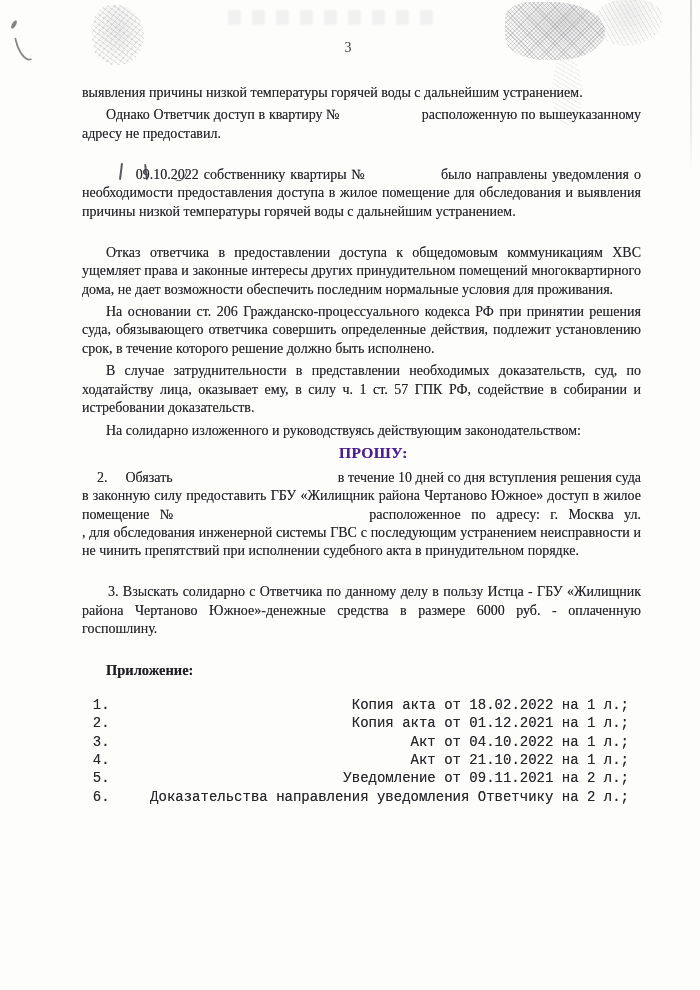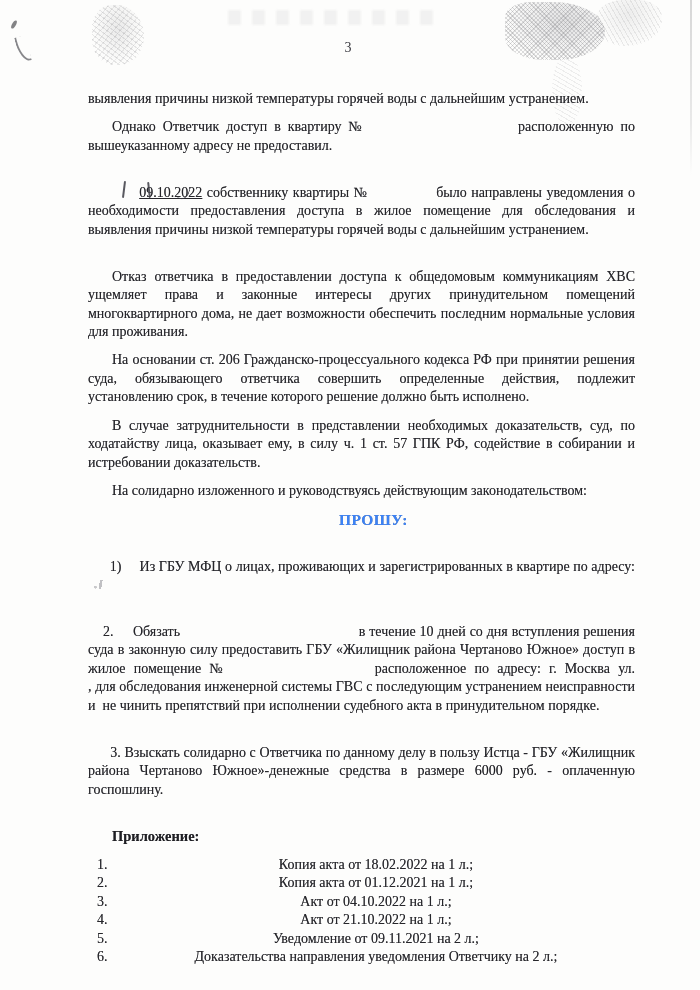--- a/index.html
+++ b/index.html
@@ -79,34 +79,34 @@
 
   
   .doc {
     position: absolute; left: 78px; top: 80px; width: 567px;
     font-size: 14px; line-height: 18.45px;
     color: #26262b;
     text-align: justify;
     text-shadow: 0 0 .6px rgba(38,38,44,.55);
   }
   .doc p {
-    margin: 10px;
+    margin: 4px;
     text-indent: 24px;
     white-space: pre-wrap;
   }
   .doc p.noindent { text-indent: 0; }
   .doc p.item { text-indent: 15px; }
 
   .req-heading {
     margin: 12px 0 9px 0;
     text-align: center;
     font-weight: bold;
     font-size: 15.5px;
     letter-spacing: .4px;
-    color: #3b82f6;
+    color: #4c1d95;
     text-indent: 0;
   }
   .mt-sm { margin-top: 5px !important; }
   .mt-xs { margin-top: 6px !important; }
 
   .addr-mark {
     display: inline-block; width: 16px; height: 9px; margin-left: 5px;
     background:
       linear-gradient(100deg, transparent 40%, rgba(80,80,90,.35) 40%, rgba(80,80,90,.35) 55%, transparent 55%),
       radial-gradient(circle at 15% 80%, rgba(80,80,90,.30) 0 1.2px, transparent 1.6px);
@@ -117,31 +117,32 @@
 
   .attach-heading {
     margin: 19px 0 0 0;
     font-weight: bold;
     font-size: 14.5px;
     color: #1e1e23;
     text-align: left;
     text-indent: 0;
   }
   .attach-list {
-    margin: 9px; padding: 0 0 0 24px;
+    margin: 16px; padding: 0 0 0 24px;
     list-style: decimal;
-    text-align: center;
+    text-align: right;
+    font-family: Liberation Mono, monospace;
   }
   .attach-list li {
     padding-left: 5px;
     line-height: 18.45px;
   }
 
   
-  .datewrap { position: relative; display: inline-block; text-decoration: underline; }
+  .datewrap { position: relative; display: inline-block; }
   .stroke {
     position: absolute; background: #3c3c44; border-radius: 1px; opacity: .85;
   }
   .stroke.s1 { left: 8px;  top: -3px; width: 1.6px; height: 17px; transform: rotate(7deg); }
   .stroke.s2 { left: 33px; top: -2px; width: 1.5px; height: 16px; transform: rotate(-6deg); }
   .stroke.s3 {
     left: 64px; top: 2px; width: 9px; height: 13px;
     background: none; opacity: .85;
     border-right: 1.7px solid #3c3c44; border-bottom: 1.7px solid #3c3c44;
     border-radius: 0 0 70% 0; transform: rotate(18deg);
@@ -174,23 +175,20 @@
     </p>
 
     <p>Отказ ответчика в предоставлении доступа к общедомовым коммуникациям ХВС ущемляет права и законные интересы других принудительном помещений многоквартирного дома, не дает возможности обеспечить последним нормальные условия для проживания.</p>
     <p>На основании ст. 206 Гражданско-процессуального кодекса РФ при принятии решения суда, обязывающего ответчика совершить определенные действия, подлежит установлению срок, в течение которого решение должно быть исполнено.</p>
     <p>В случае затруднительности в представлении необходимых доказательств, суд, по ходатайству лица, оказывает ему, в силу ч. 1 ст. 57 ГПК РФ, содействие в собирании и истребовании доказательств.</p>
     <p>На солидарно изложенного и руководствуясь действующим законодательством:</p>
 
     <p class="req-heading">ПРОШУ:</p>
 
 
-    <p class="item mt-sm">
-      <span>1)     Из ГБУ МФЦ о лицах, проживающих и зарегистрированных в квартире по адресу:</span><span class="addr-mark"></span>
-    </p>
 
     <p class="item mt-xs">2.     Обязать                                              в течение 10 дней со дня вступления решения суда в законную силу предоставить ГБУ «Жилищник района Чертаново Южное» доступ в жилое помещение №                  расположенное по адресу: г. Москва ул.                                                  , для обследования инженерной системы ГВС с последующим устранением неисправности и  не чинить препятствий при исполнении судебного акта в принудительном порядке.</p>
 
     <p class="item">
       <span>3. Взыскать солидарно с Ответчика по данному делу в пользу Истца - ГБУ «Жилищник района Чертаново Южное»-денежные средства в размере </span><b>6000 руб.</b><span> - оплаченную госпошлину.</span>
     </p>
 
     <p class="attach-heading">Приложение:</p>
 
     <ol class="attach-list">

